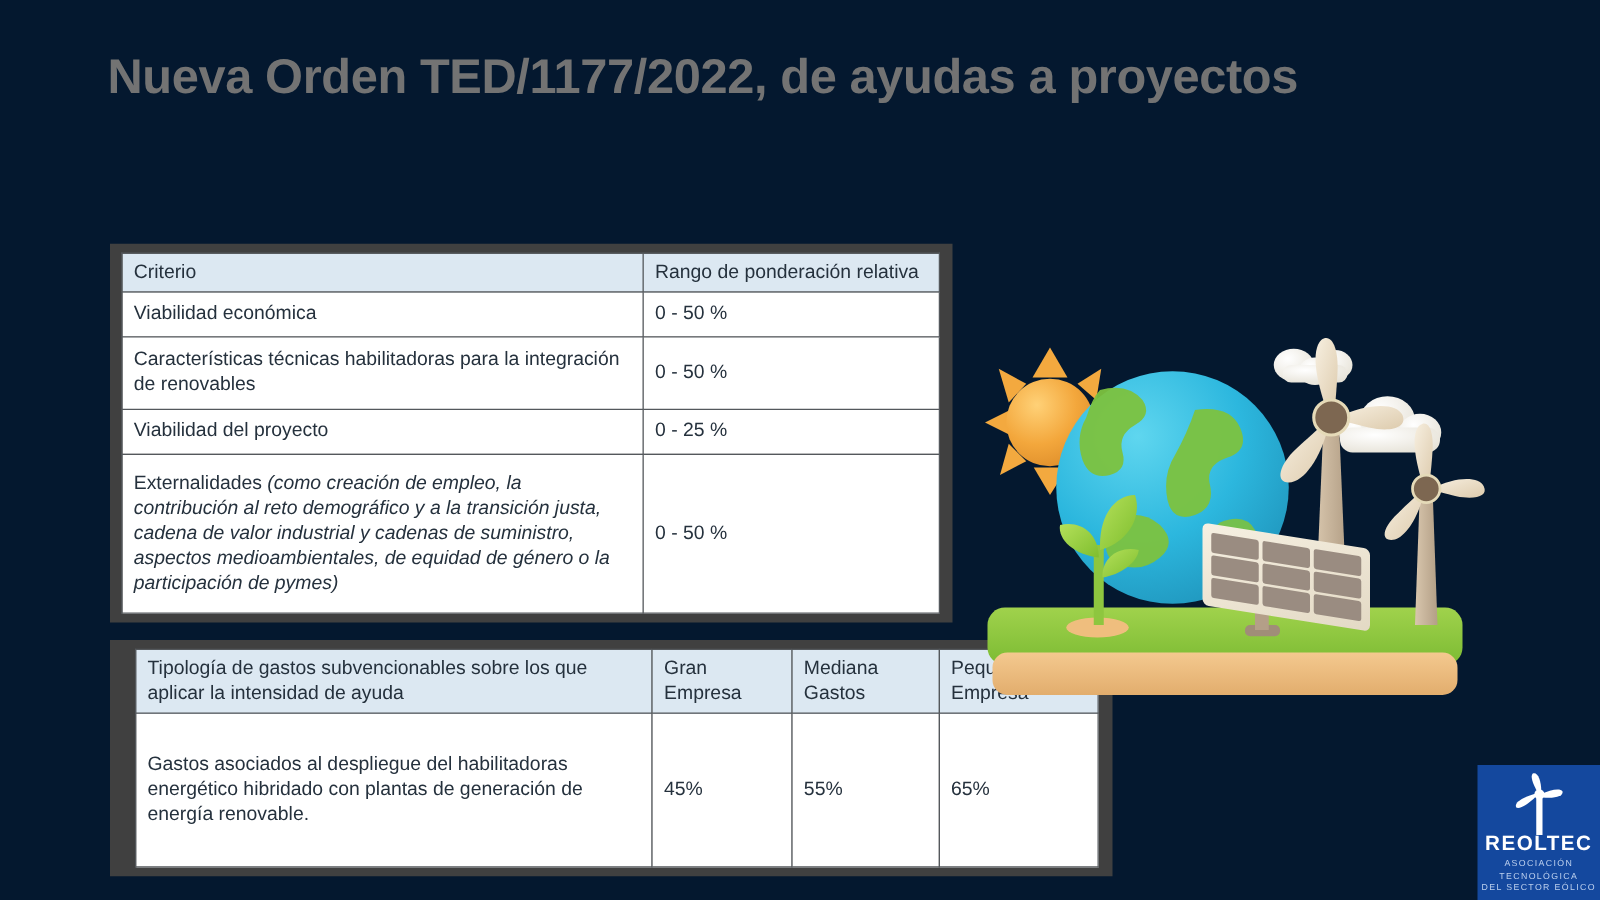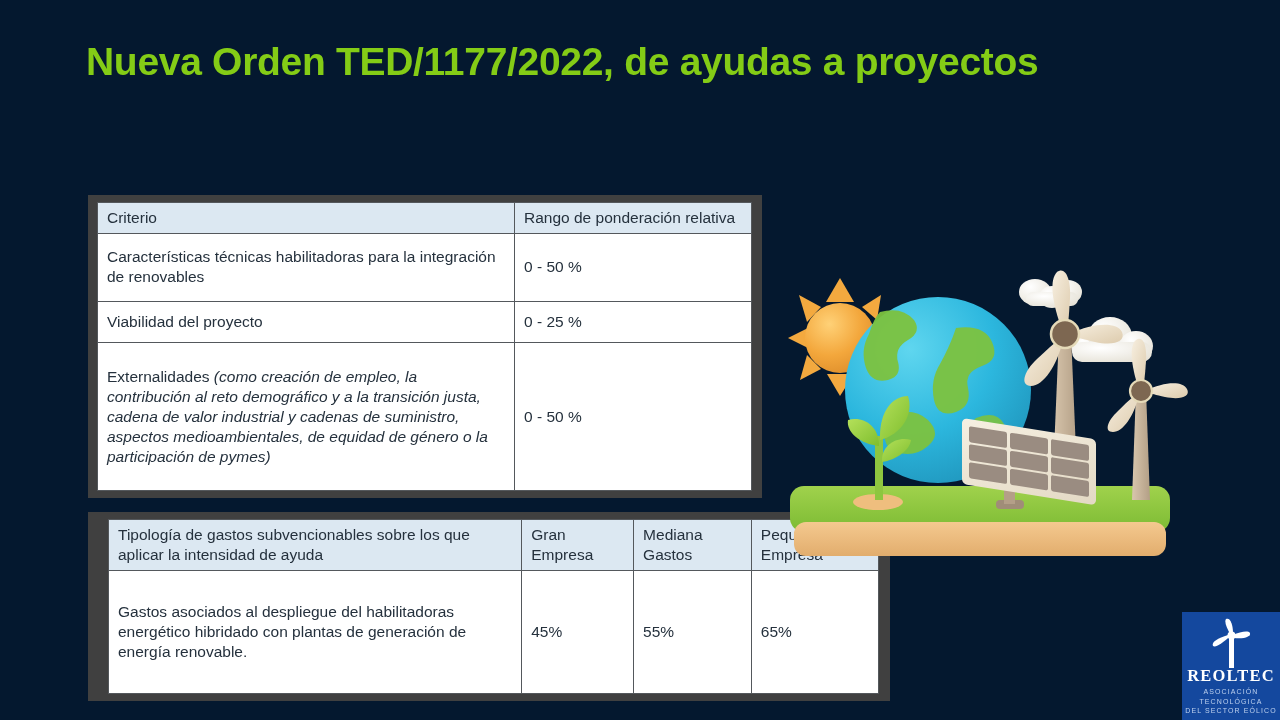--- a/index.html
+++ b/index.html
@@ -7,21 +7,21 @@
     width:1280px;height:720px;overflow:hidden;
     background:#04182f;
     font-family:"Liberation Sans", sans-serif;
     position:relative;
   }
   #slide{position:absolute;inset:0;background:#04182f;}
 
   
   .title{
     position:absolute;left:86px;top:36px;width:1130px;
-    color:#84cc16;
+    color:#737373;
     font-family:"Liberation Sans", sans-serif;
     font-weight:bold;
     font-size:39px;
     line-height:51px;
     letter-spacing:-0.3px;
   }
   .title .line{display:block;white-space:nowrap;}
 
   
   .tbl-frame{
@@ -67,21 +67,21 @@
 
   
   #logo{
     position:absolute;left:1182px;top:612px;width:98px;height:108px;
     background:#14489e;overflow:hidden;
   }
   #logo .turbine{position:absolute;left:28px;top:6px;width:42px;height:50px;}
   #logo .brand{
     position:absolute;left:0;right:0;top:54px;text-align:center;
     color:#ffffff;font-weight:bold;font-size:16.5px;letter-spacing:1.2px;
-    font-family:Liberation Serif, serif;
+    font-family:Liberation Sans, sans-serif;
   }
   #logo .sub{
     position:absolute;left:0;right:0;top:75px;text-align:center;
     color:#bcd0ee;font-size:7px;letter-spacing:1.1px;line-height:9.5px;
     font-family:"Liberation Sans", sans-serif;
   }
   #logo .sub span{display:block;}
 </style>
 </head>
 <body>
@@ -98,20 +98,24 @@
           <col class="c1">
           <col class="c2">
         </colgroup>
       <thead>
         <tr>
           <th>Criterio</th>
           <th>Rango de ponderación relativa</th>
         </tr>
       </thead>
       <tbody>
+        <tr>
+          <td class="v-mid">Viabilidad económica</td>
+          <td class="v-mid">0 - 50 %</td>
+        </tr>
         <tr>
           <td class="v-mid">Características técnicas habilitadoras para la integración de renovables</td>
           <td class="v-mid">0 - 50 %</td>
         </tr>
         <tr>
           <td class="v-mid">Viabilidad del proyecto</td>
           <td class="v-mid">0 - 25 %</td>
         </tr>
         <tr>
           <td class="v-mid"><span>Externalidades </span><span class="ital">(como creación de empleo, la contribución al reto demográfico y a la transición justa, cadena de valor industrial y cadenas de suministro, aspectos medioambientales, de equidad de género o la participación de pymes)</span></td>

